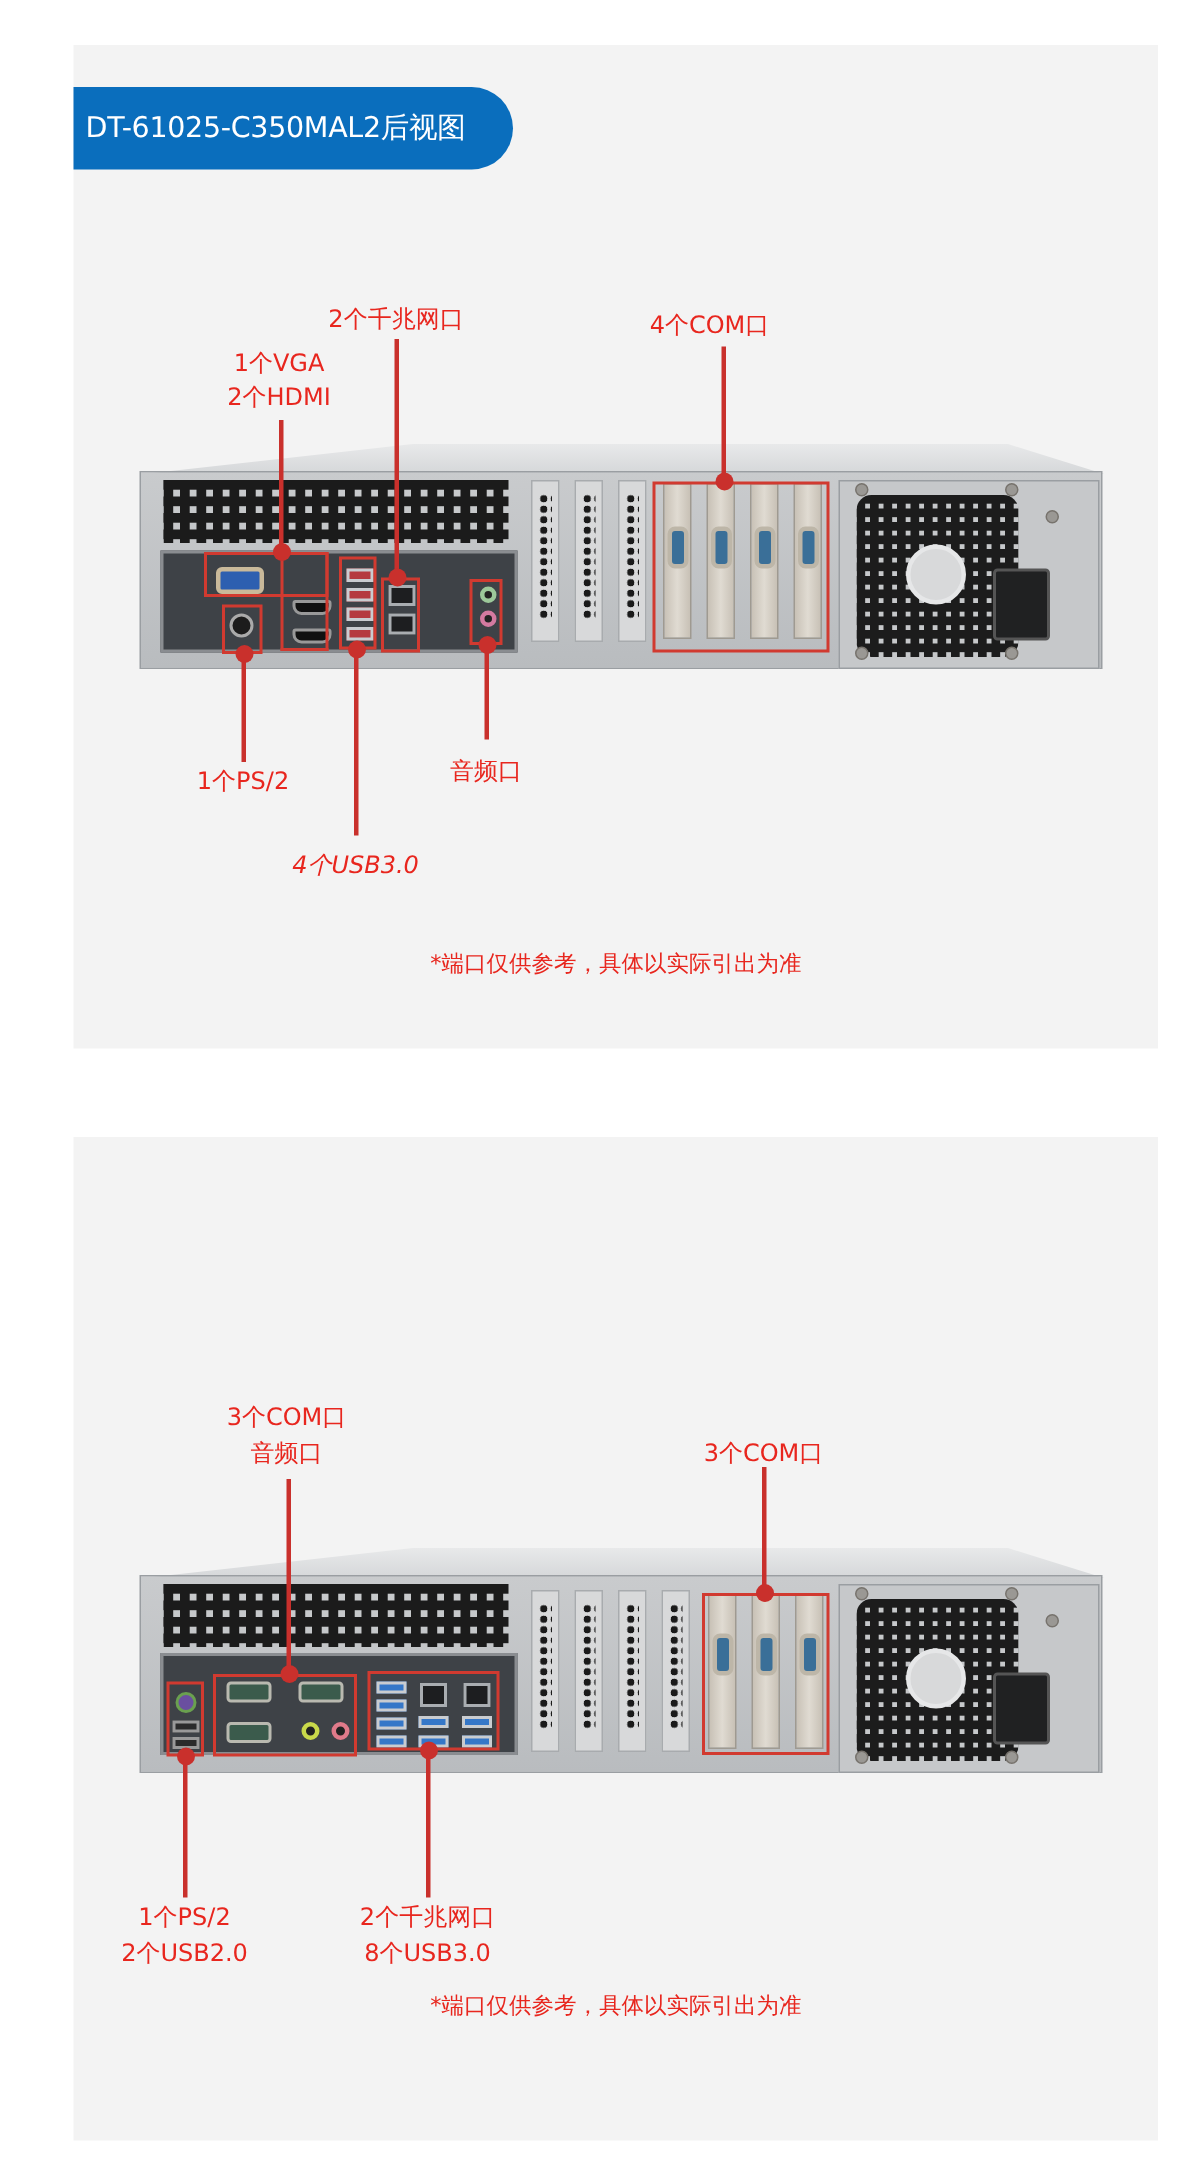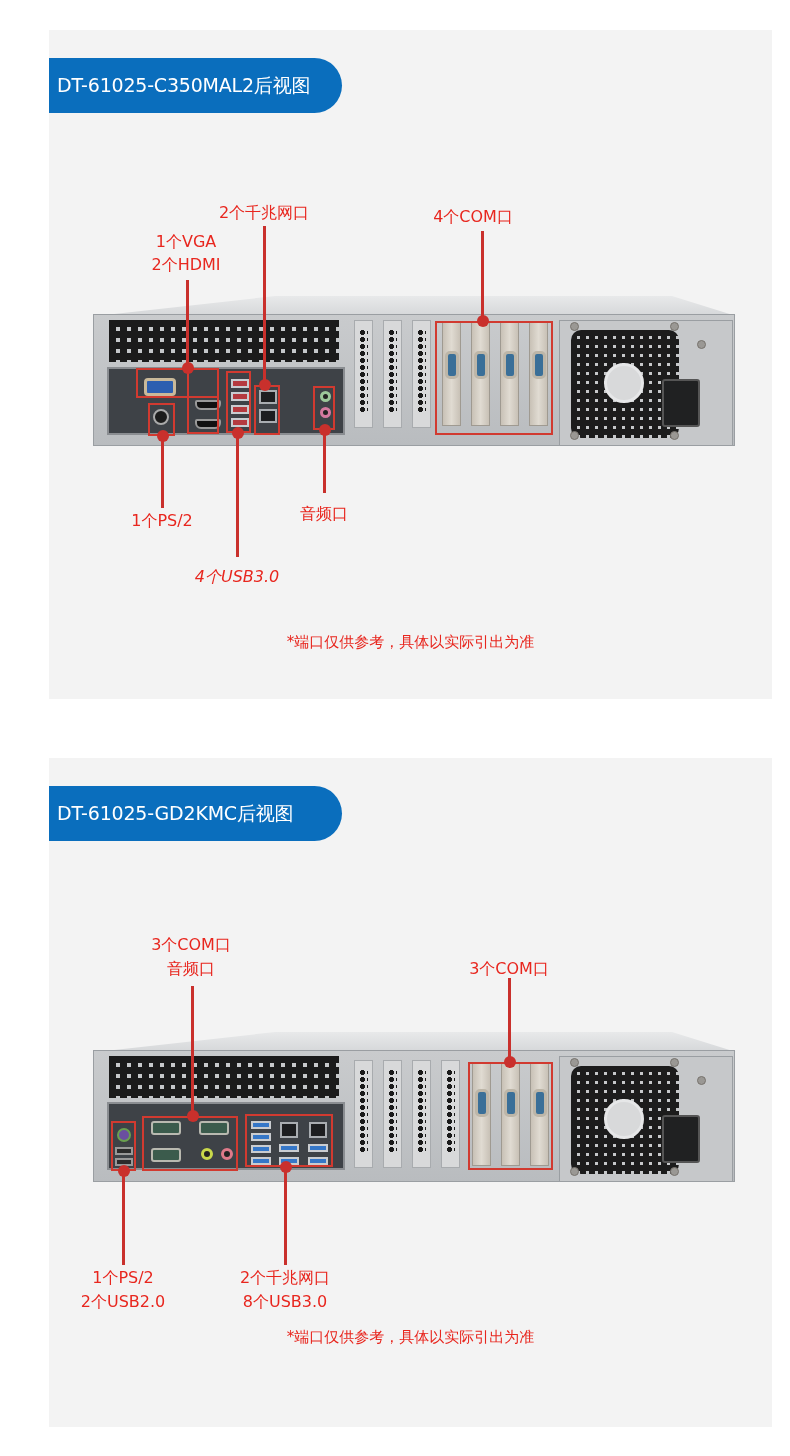--- a/index.html
+++ b/index.html
@@ -132,21 +132,20 @@
   <div class="lbl" style="left:137px; top:201px;">1个VGA</div>
   <div class="lbl" style="left:137px; top:224px;">2个HDMI</div>
   <div class="lbl" style="left:113px; top:480px;">1个PS/2</div>
   <div class="lbl" style="left:275px; top:473px;">音频口</div>
   <div class="lbl" style="left:188px; top:536px;font-style:italic;">4个USB3.0</div>
 
   <div class="note" style="top:603px;">*端口仅供参考，具体以实际引出为准</div>
 </div>
 
 <div class="panel" style="top:758px; height:669px;">
-  <div class="badge" style="top:28px;">DT-61025-GD2KMC后视图</div>
 
   <div class="chassis" style="left:0;top:0;">
     <div class="top-lid" style="left:47px; top:274px; width:640px; height:20px; clip-path: polygon(0 100%, 28% 0, 90% 0, 100% 100%);"></div>
     <div class="body-face" style="left:44px; top:292px; width:642px; height:132px;"></div>
     <div class="vent" style="left:60px; top:298px; width:230px; height:42px;"></div>
     <div class="io-plate" style="left:58px; top:344px; width:238px; height:68px;"></div>
     <div class="port ps2-green" style="left:68px; top:370px; width:14px; height:14px;"></div>
     <div class="port usb2" style="left:66px; top:389px; width:18px; height:8px;"></div>
     <div class="port usb2" style="left:66px; top:400px; width:18px; height:8px;"></div>
     <div class="port serial" style="left:102px; top:363px; width:30px; height:14px;"></div>

